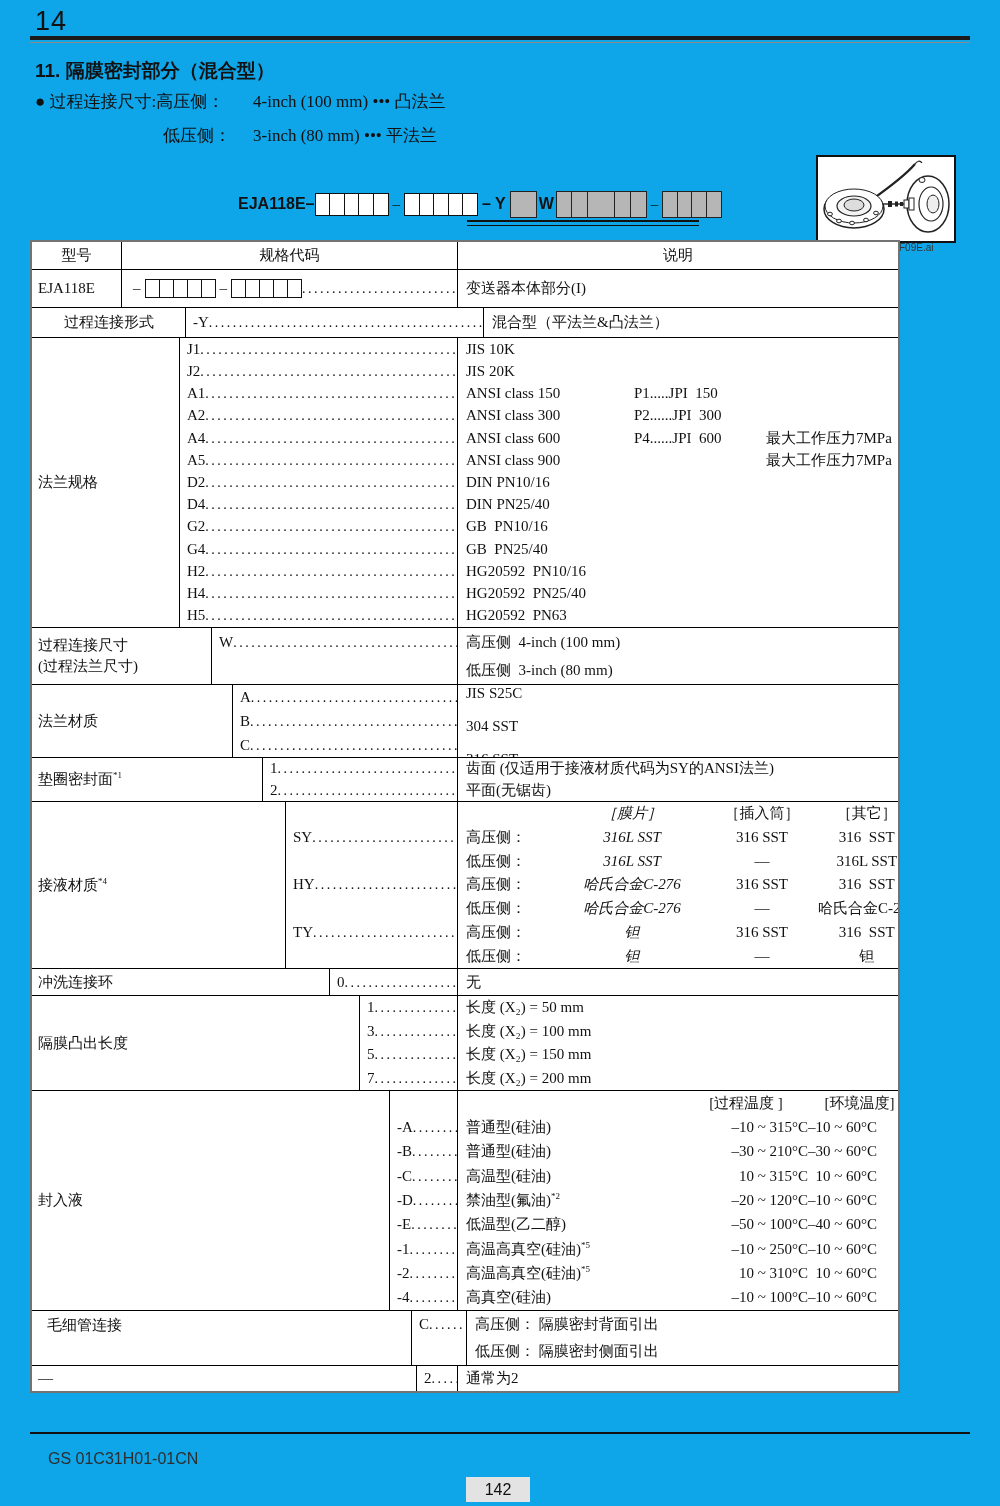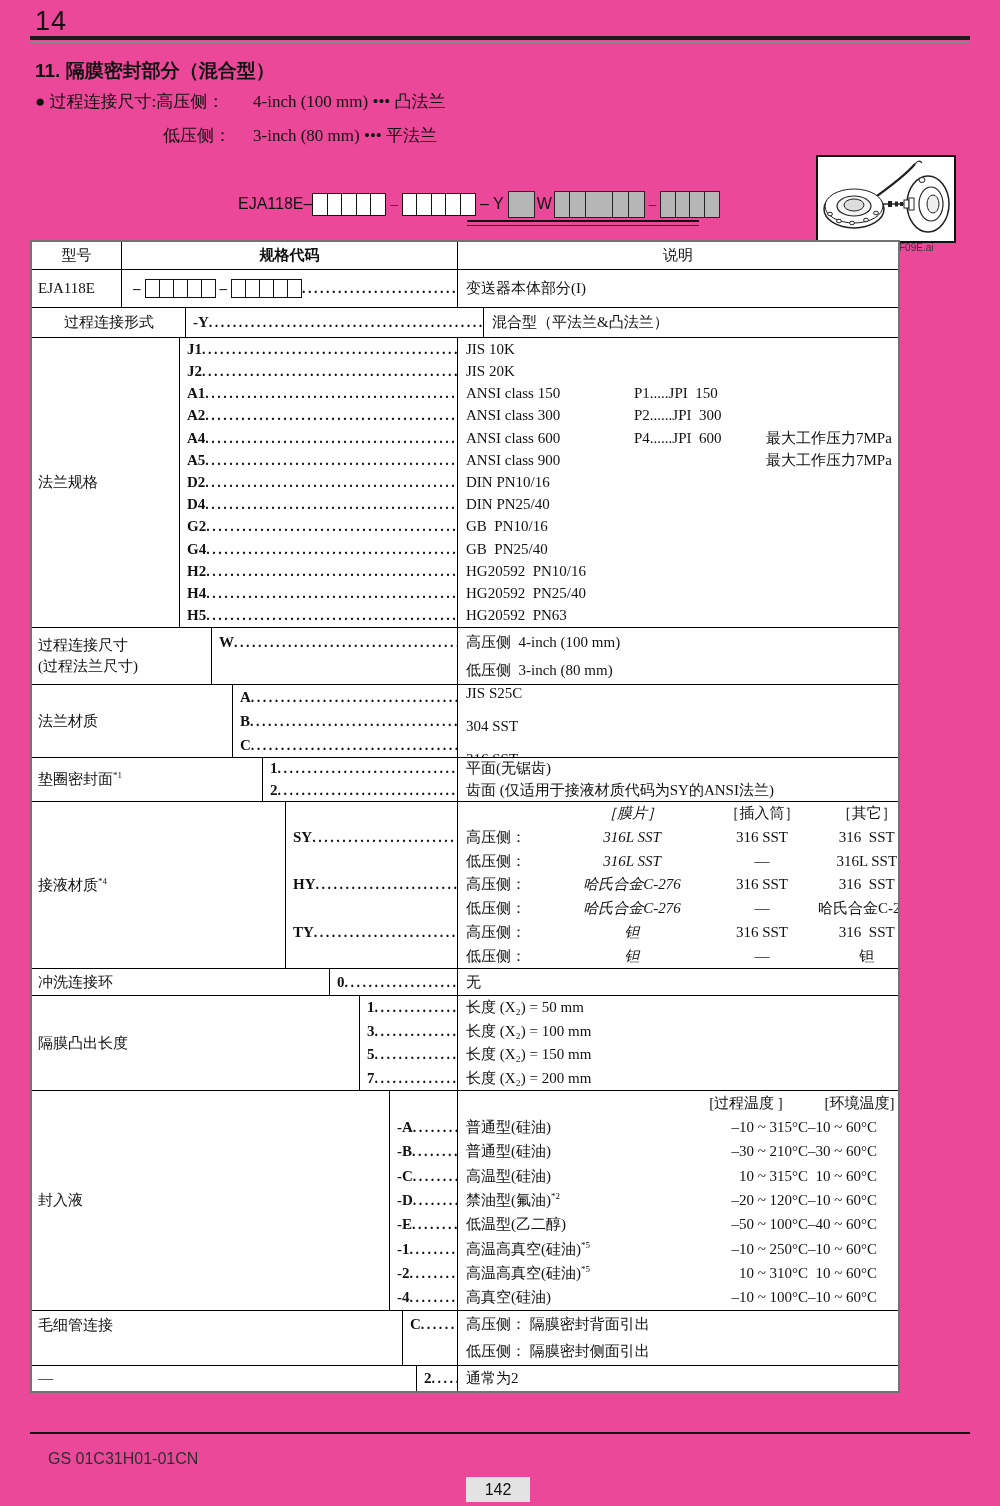--- a/index.html
+++ b/index.html
@@ -1,35 +1,35 @@
 <!DOCTYPE html>
 <html><head>
 <meta charset="utf-8">
 <style>
   html,body{margin:0;padding:0;background:#fff;}
   body{font-family:"Liberation Serif","DejaVu Serif",serif;color:#111;}
-  #page{position:relative;width:1000px;height:1506px;background:#ec4899;overflow:hidden;}
+  #page{position:relative;width:1000px;height:1506px;background:#0ea5e9;overflow:hidden;}
   .abs{position:absolute;}
   .sans{font-family:"Liberation Sans","DejaVu Sans",sans-serif;}
   sup{font-size:9px;vertical-align:super;line-height:0;}
 
   
   #rule-thick{left:30px;top:36px;width:940px;height:4px;background:#1b1b1b;}
   #rule-thin{left:30px;top:42px;width:940px;height:1px;background:#8a8a8a;}
   #chapter{left:35px;top:6px;font-size:27px;letter-spacing:1px;}
   #sec-title{left:35px;top:58px;font-size:19px;font-weight:bold;}
   .intro-line{font-size:17px;}
   #intro-b1{left:35px;top:90px;}
   #intro-v1{left:253px;top:90px;}
   #intro-l2{left:163px;top:124px;}
   #intro-v2{left:253px;top:124px;}
 
   
   #mcode{left:238px;top:189px;height:30px;display:flex;align-items:center;}
-  #mcode .t{font-family:"Liberation Sans","DejaVu Sans",sans-serif;font-weight:normal;font-size:16px;}
+  #mcode .t{font-family:"Liberation Sans","DejaVu Sans",sans-serif;font-weight:bold;font-size:16px;}
   .bxgrp{display:flex;align-items:center;}
   .bx{width:14px;height:21px;border:1.5px solid #111;background:#fff;margin-left:-1.5px;flex:none;}
   .bx.f{margin-left:0;}
   .gbx{height:25px;border:1.5px solid #222;background:#b6b6b6;margin-left:-1.5px;flex:none;}
   .gbx.f{margin-left:0;}
   .dashpad{padding:0 4px;font-size:15px;}
   #mcode-underline{left:467px;top:220px;width:232px;height:3px;border-top:2px solid #111;border-bottom:1px solid #111;}
 
   
   #figbox{left:816px;top:155px;width:136px;height:84px;border:2px solid #111;background:#fff;}
@@ -37,21 +37,21 @@
 
   
   #tbl{position:absolute;left:30px;top:240px;width:870px;border:2px solid #737373;box-sizing:border-box;background:#fff;}
   .sec{display:flex;border-top:1px solid #000;box-sizing:border-box;}
   .sec.first{border-top:none;}
   .lab{border-right:1px solid #000;display:flex;align-items:center;padding-left:6px;font-size:15px;box-sizing:border-box;flex:none;}
   .lab.ctr{justify-content:center;padding-left:0;}
   .cod{border-right:1px solid #000;box-sizing:border-box;flex:none;font-size:15px;overflow:hidden;}
   .des{flex:1;box-sizing:border-box;font-size:15px;overflow:hidden;}
   .des span{white-space:pre;}
-  .cl{display:flex;align-items:center;overflow:hidden;padding-left:7px;height:100%;font-weight:bold;}
+  .cl{display:flex;align-items:center;overflow:hidden;padding-left:7px;height:100%;}
   .dots{flex:1;overflow:hidden;white-space:nowrap;}
   .dots::after{content:"......................................................................................";letter-spacing:2.5px;font-size:14px;color:#111;}
   .cg{display:grid;height:100%;}
   .dg{display:grid;height:100%;}
   .dr{display:flex;align-items:center;padding-left:8px;}
   .c1{width:168px;flex:none;}
   .c2{width:132px;flex:none;}
   .c3{flex:1;}
   .wr{display:flex;align-items:center;}
   .w0{width:92px;padding-left:8px;flex:none;}
@@ -415,24 +415,24 @@
             </div>
           <div class="cl">
               <span>2</span>
               <span class="dots"></span>
             </div>
         </div>
       </div>
       <div class="des">
         <div class="dg" style="grid-template-rows:repeat(2,1fr);">
           <div class="dr">
+              <span>齿面 (仅适用于接液材质代码为SY的ANSI法兰)</span>
+            </div>
+          <div class="dr">
               <span>平面(无锯齿)</span>
-            </div>
-          <div class="dr">
-              <span>齿面 (仅适用于接液材质代码为SY的ANSI法兰)</span>
             </div>
         </div>
       </div>
     </div>
 
     <div class="sec" style="height:167px;">
       <div class="lab" style="width:254px;">
           <span><span>接液材质</span><sup>*4</sup></span>
         </div>
       <div class="cod" style="width:172px;">
@@ -642,21 +642,21 @@
           <div class="fr">
               <span class="f0"><span>高真空(硅油)</span><sup></sup></span>
               <span class="f1">–10 ~ 100°C</span>
               <span class="f2">–10 ~ 60°C</span>
             </div>
         </div>
       </div>
     </div>
 
     <div class="sec" style="height:55px;">
-      <div class="lab" style="width:371px;align-items:flex-start;padding-top:5px;">毛细管连接</div>
+      <div class="lab" style="width:371px;align-items:flex-start;padding-top:5px;margin-left:9px;">毛细管连接</div>
       <div class="cod" style="width:55px;">
         <div class="cg" style="grid-template-rows:repeat(2,1fr);">
           <div class="cl">
               <span>C</span>
               <span class="dots"></span>
             </div>
           <div></div>
         </div>
       </div>
       <div class="des">

